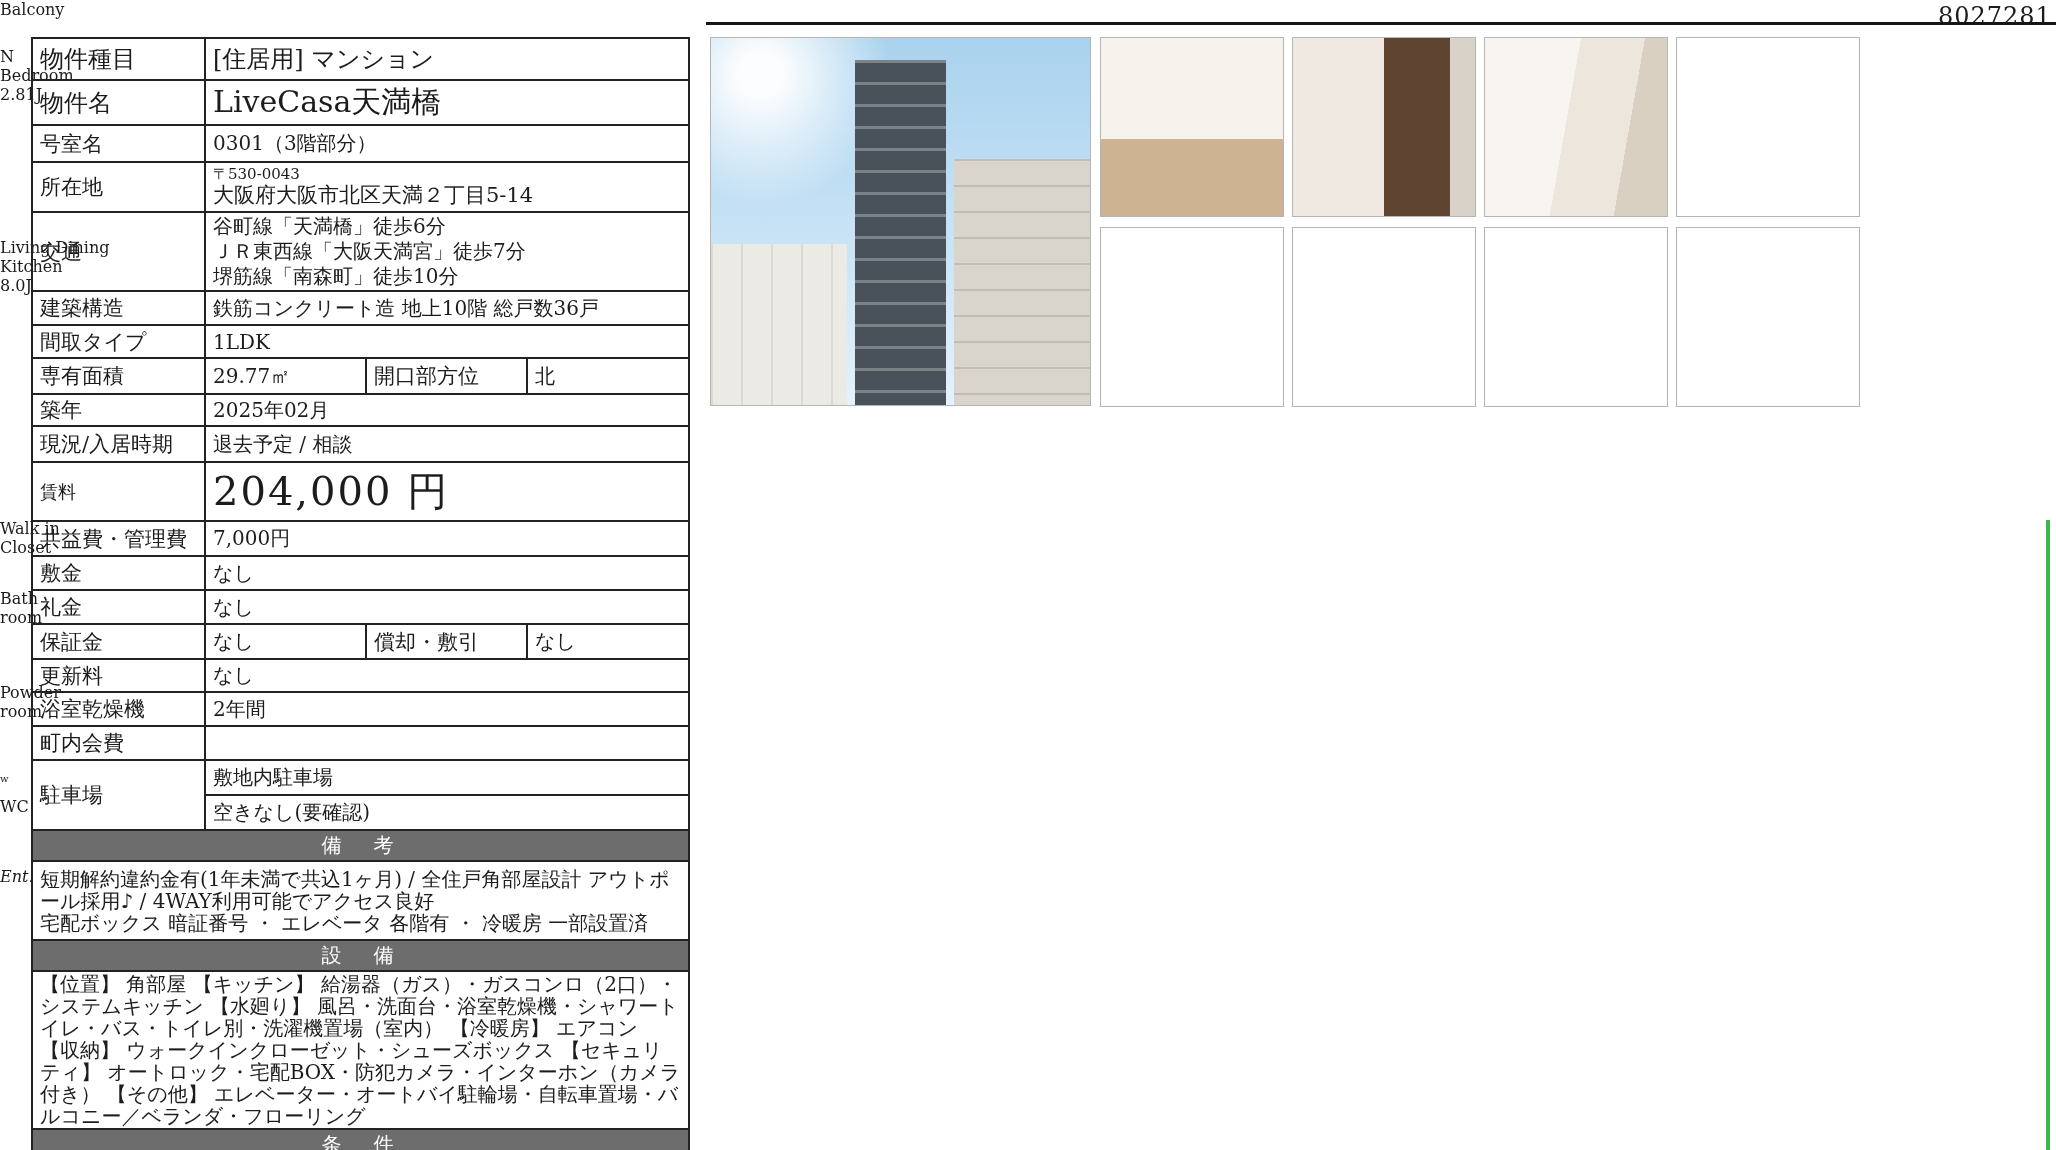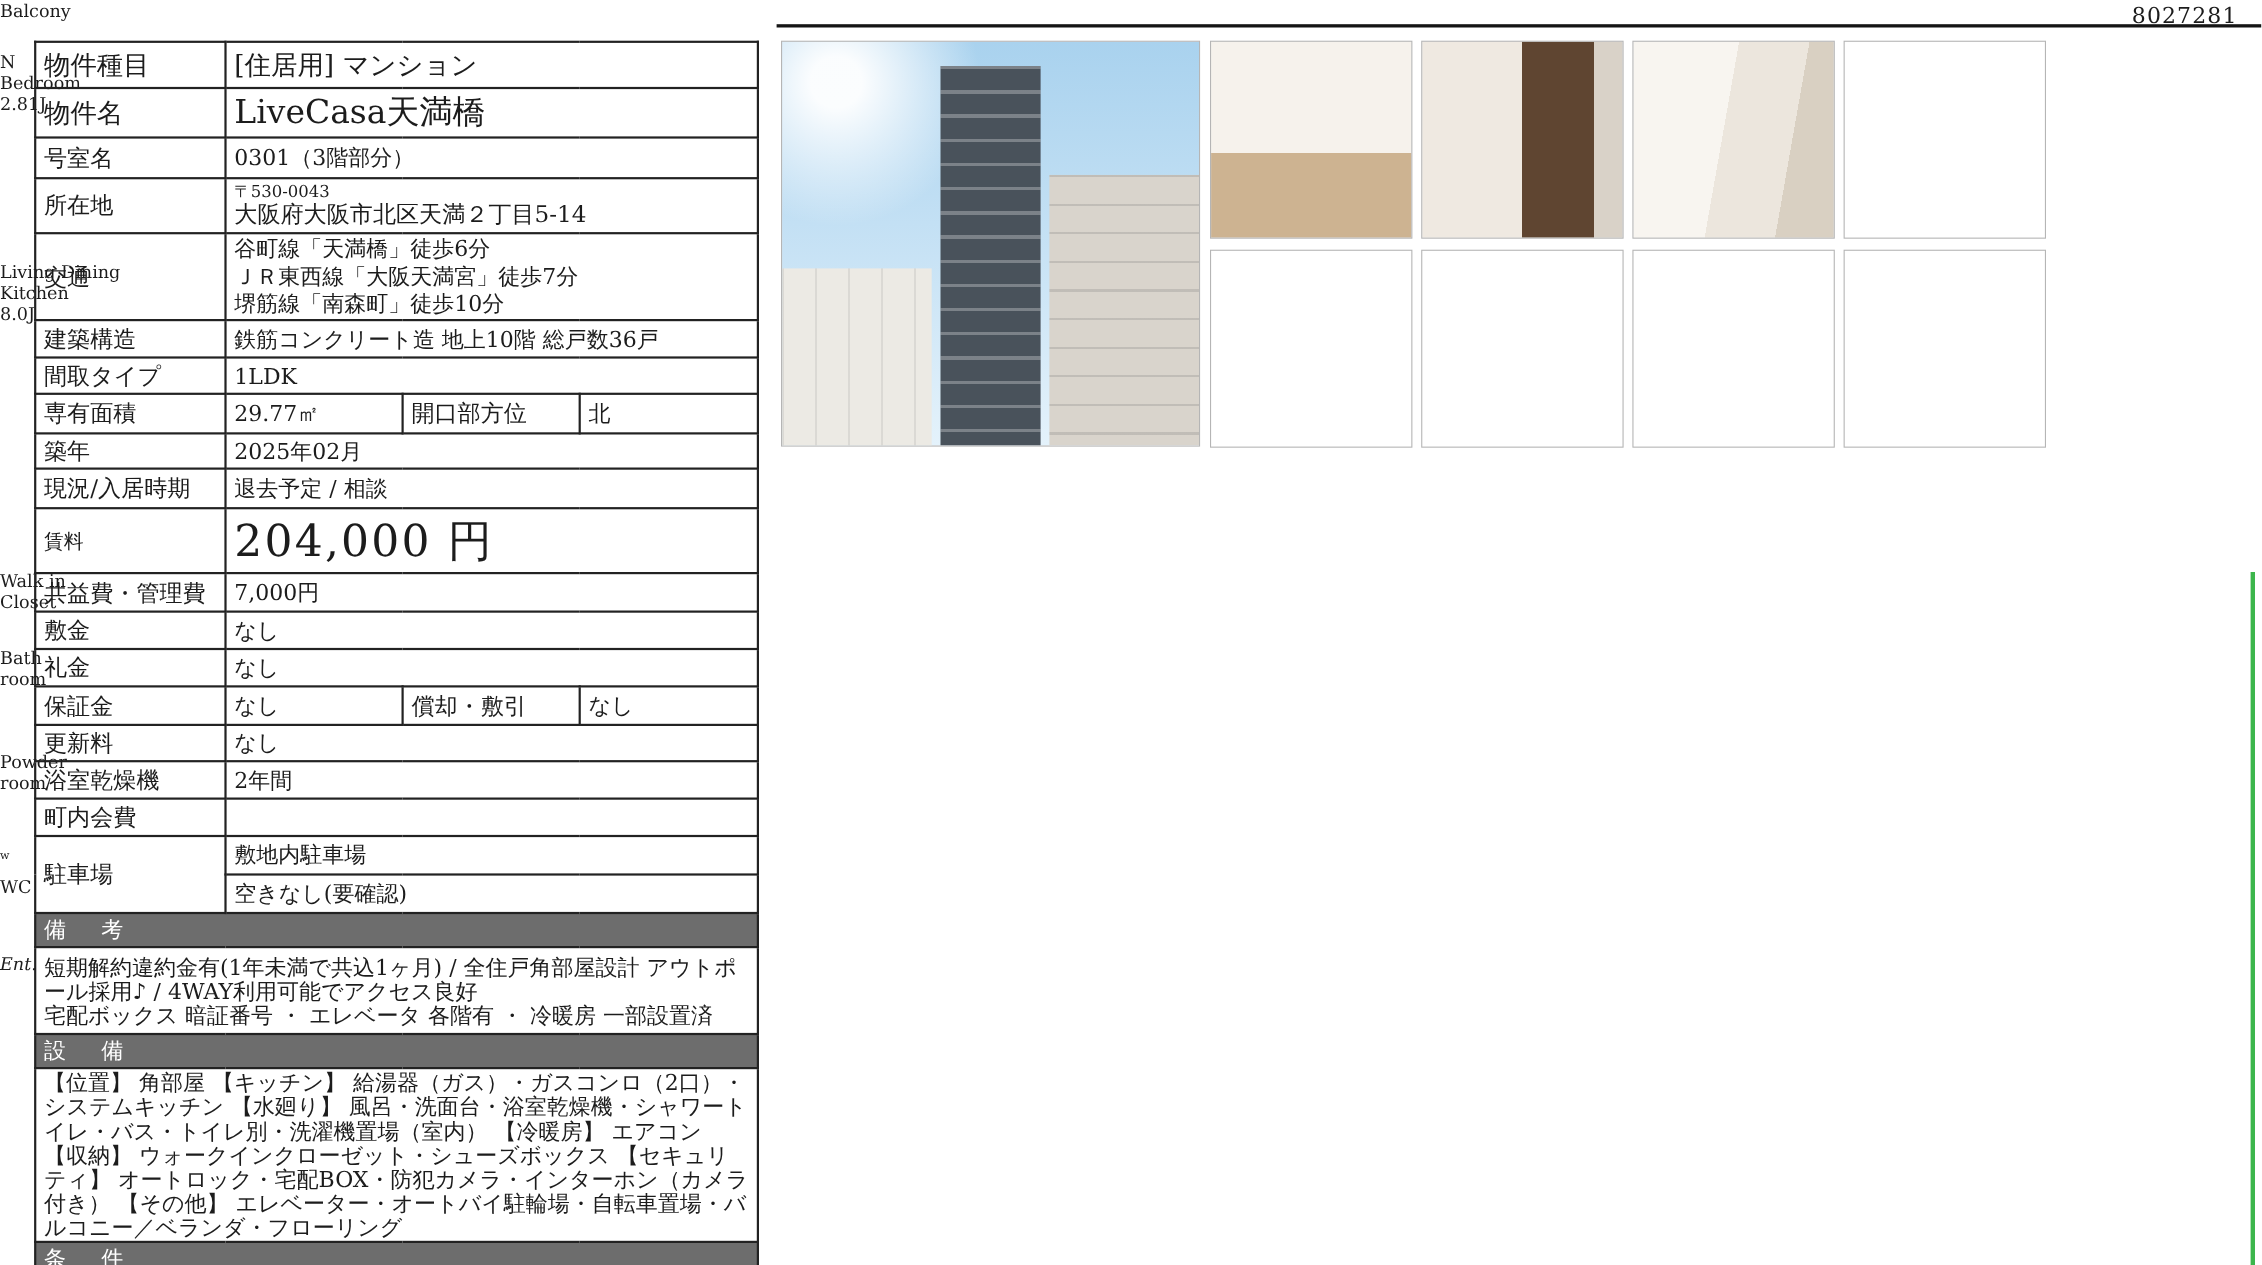--- a/index.html
+++ b/index.html
@@ -1,35 +1,35 @@
 <!DOCTYPE html>
 <html><head>
 <meta charset="utf-8">
 <style>
   html,body{margin:0;padding:0;background:#fff;}
   #page{position:relative;width:2056px;height:1150px;background:#fff;overflow:hidden;
         font-family:"DejaVu Serif","Liberation Serif",serif;color:#1c1c1c;}
 
   
-  .doc-number{position:absolute;left:1938px;top:2px;font-size:20px;letter-spacing:1px;}
+  .doc-number{position:absolute;left:1938px;top:2px;font-size:24px;letter-spacing:1px;}
   .top-rule{position:absolute;left:706px;top:22px;width:1350px;height:3px;background:#151515;}
   .right-green-rule{position:absolute;left:2046px;top:520px;width:4px;height:630px;background:#3cb64c;}
 
   
   table.ptable{position:absolute;left:31px;top:37px;width:657px;border-collapse:collapse;table-layout:fixed;}
   .ptable td{border:2px solid #222;padding:1px 7px;font-size:20px;vertical-align:middle;overflow:hidden;}
   .ptable td.lbl{font-size:21px;border-radius:15px;}
   .ptable tr.big td.lbl{font-size:24px;}
   .ptable td.name-val{font-size:30px;}
   .ptable td.rent-val{font-size:40px;letter-spacing:2px;}
   .ptable td.rent-lbl{font-size:18px;}
   .ptable .postal{display:block;font-size:15px;line-height:1.1;}
   .ptable .addr{display:block;font-size:21px;line-height:1.2;}
   .ptable td.multiline{line-height:1.25;}
-  .band{background:#6d6d6d;color:#fff;text-align:left;font-size:20px;letter-spacing:6px;padding:0;height:26px;}
+  .band{background:#6d6d6d;color:#fff;text-align:center;font-size:20px;letter-spacing:6px;padding:0;height:26px;}
   .txtcell{font-size:19px;line-height:22px;padding:4px 8px;}
   .pre{white-space:pre-line;}
 
   
   .photo{position:absolute;border:1px solid #b5b5b5;box-sizing:border-box;}
   .photo-main{left:710px;top:37px;width:381px;height:369px;
      background:radial-gradient(circle at 13% 10%, rgba(255,255,255,.95) 0 5%, rgba(255,255,255,0) 28%),
                 linear-gradient(180deg,#a9d2ee 0%,#c3e0f4 45%,#e4f2fb 100%);overflow:hidden;}
   .bld-main{position:absolute;left:38%;top:6%;width:24%;height:94%;background:#49525b;
      background-image:repeating-linear-gradient(180deg,rgba(255,255,255,.28) 0 3px,rgba(0,0,0,0) 3px 22px);}

